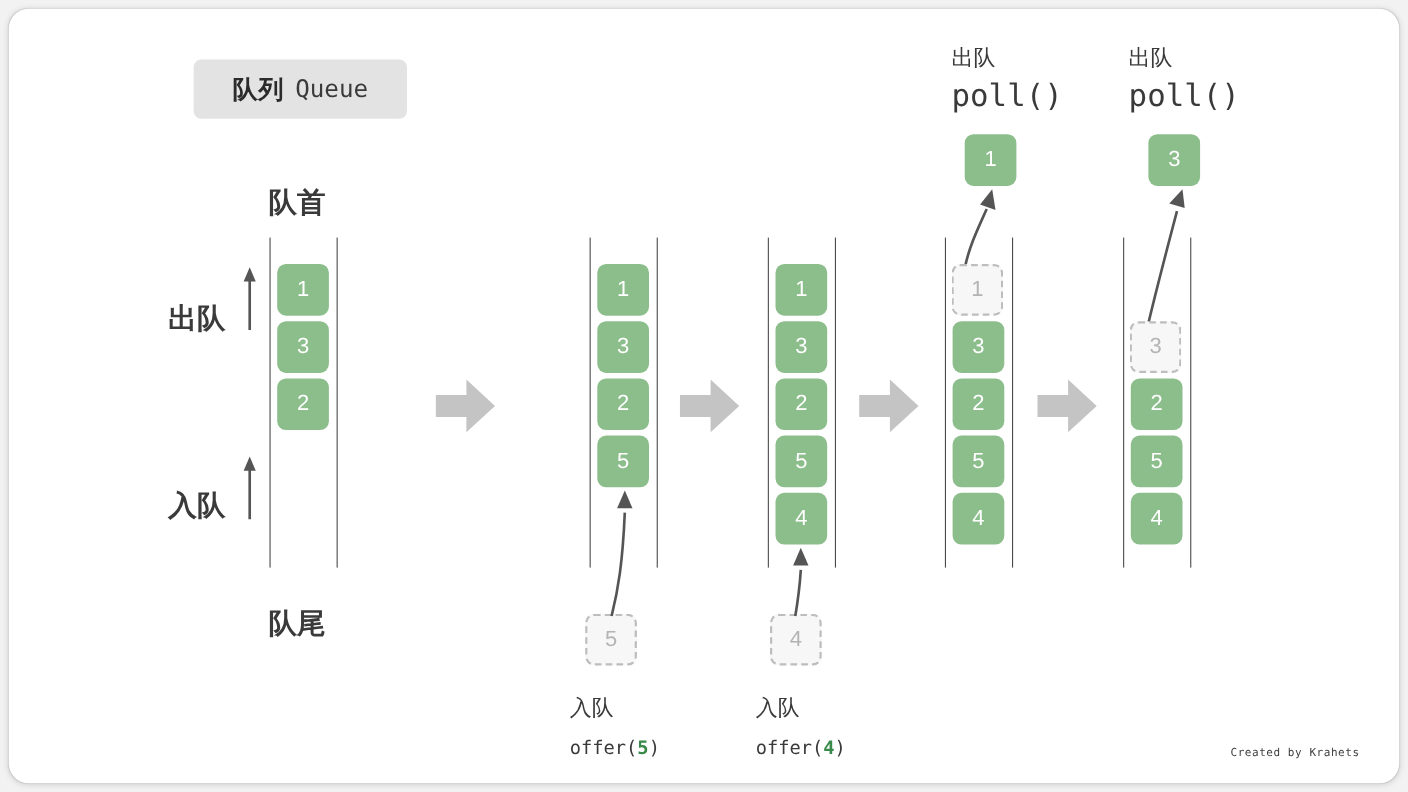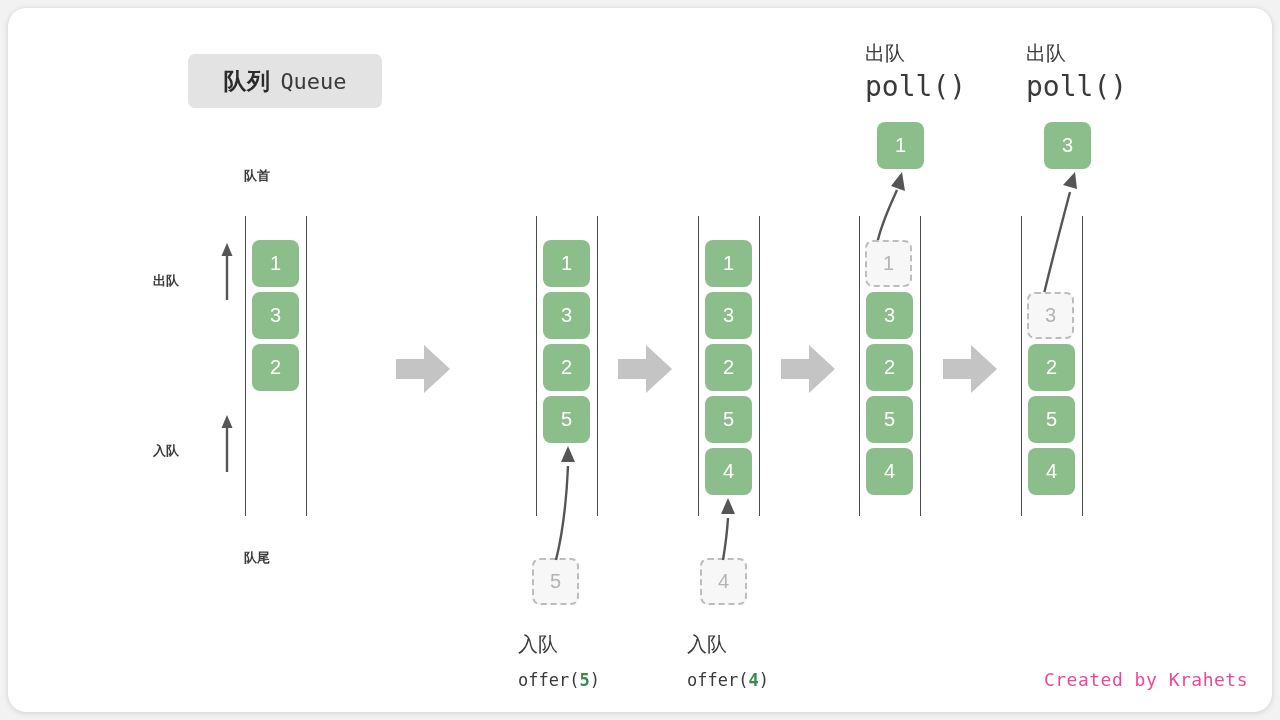--- a/index.html
+++ b/index.html
@@ -24,34 +24,33 @@
   }
   
   #title-badge {
     position: absolute;
     left: 168px; top: 46px;
     width: 194px; height: 54px;
     background: #e3e3e3;
     border-radius: 7px;
     display: flex; align-items: center; justify-content: center;
     gap: 10px;
-    margin-left: 12px;
   }
   #title-badge .cn {
     font-size: 23px; font-weight: bold; color: #2b2b2b;
     letter-spacing: 0.5px;
   }
   #title-badge .en {
     font-family: "DejaVu Sans Mono", "Liberation Mono", monospace;
     font-size: 22px; color: #3a3a3a;
   }
   
   .cn-bold {
     position: absolute;
-    font-size: 13px; font-weight: bold; color: #3a3a3a;
+    font-size: 26px; font-weight: bold; color: #3a3a3a;
     white-space: nowrap;
   }
   .head-label {
     position: absolute;
     font-size: 20px; color: #3a3a3a; white-space: nowrap;
     text-align: left; line-height: 34px;
   }
   .head-label .mono {
     font-family: "DejaVu Sans Mono", "Liberation Mono", monospace;
     font-size: 28px;
@@ -96,24 +95,24 @@
   }
   
   .uparrow { position: absolute; }
   
   .step-arrow { position: absolute; }
   
   .curve { position: absolute; pointer-events: none; }
   
   #credit {
     position: absolute;
-    right: 24px; bottom: 22px;
-    font-family: "DejaVu Sans Mono", "Liberation Mono", monospace;
-    font-size: 18px;
-    color: #ec4899;
+    right: 36px; bottom: 22px;
+    font-family: "DejaVu Sans Mono", "Liberation Mono", monospace;
+    font-size: 10px;
+    color: #404040;
     letter-spacing: 0.5px;
   }
 </style>
 </head>
 <body>
 
 <div id="stage">
   <div id="card">
 
     <div id="title-badge">

